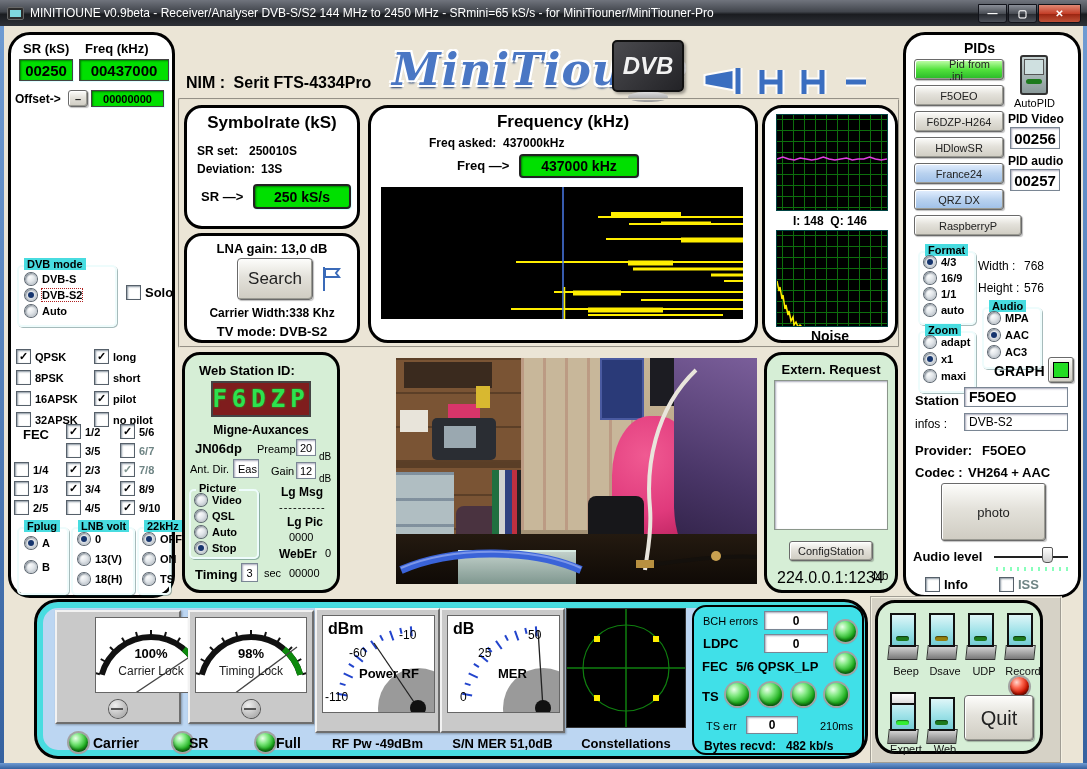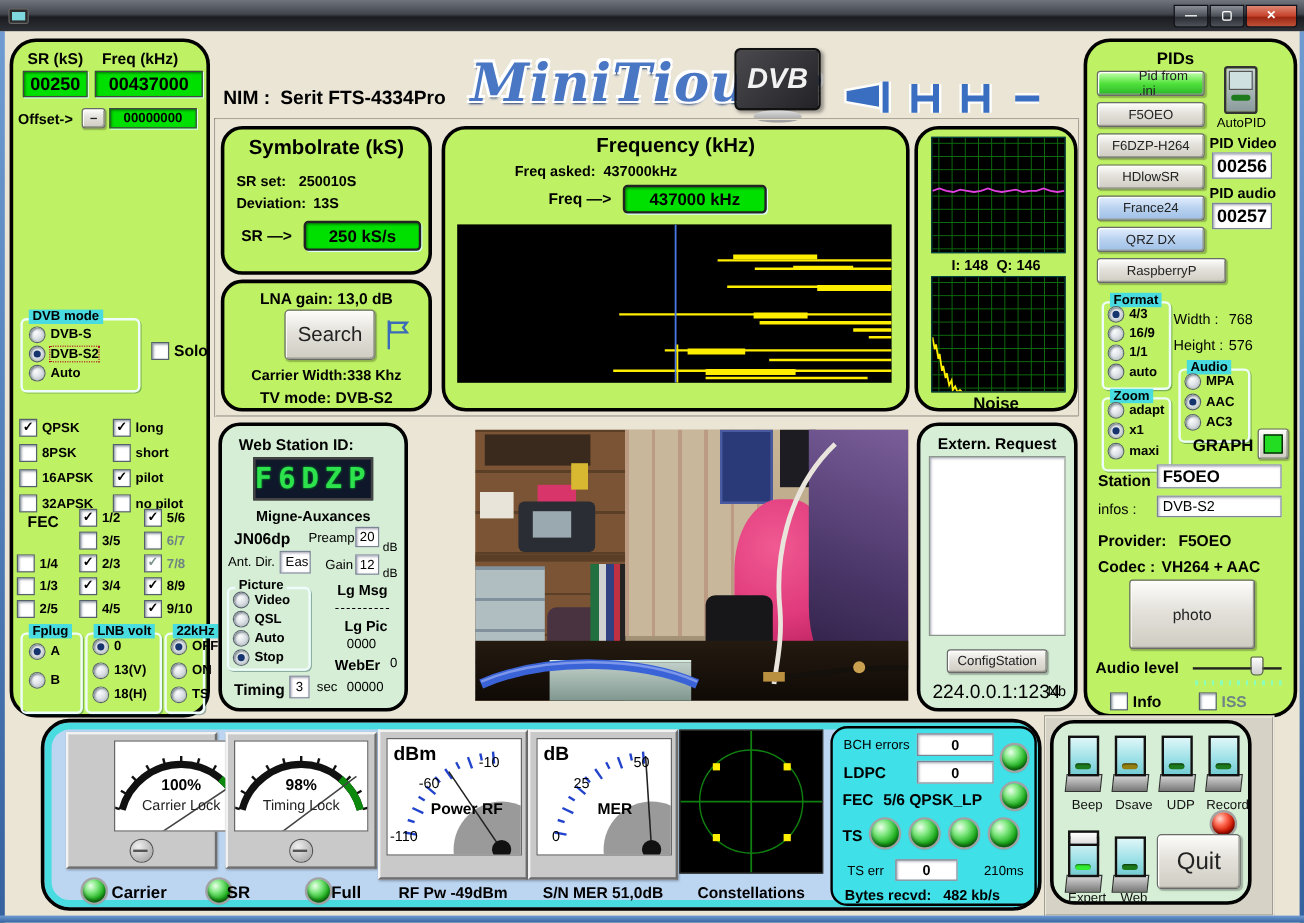--- a/index.html
+++ b/index.html
@@ -13,21 +13,21 @@
     display:flex;align-items:center;color:#fff;font-size:12px;z-index:50}
   #title-icon{width:17px;height:13px;margin:0 6px 0 7px;background:#2c2c2c;border:1px solid #666;border-radius:2px;position:relative}
   #title-icon::after{content:"";position:absolute;left:2px;top:2px;right:2px;bottom:2px;background:#7fd8de}
   .wbtns{margin-left:auto;margin-right:6px;display:flex;gap:1px}
   .wbtn{width:29px;height:19px;border:1px solid #11131a;border-radius:0 0 3px 3px;
     background:linear-gradient(#8b8f98,#4a4e55 50%,#2a2d33 55%,#4e525a);position:relative}
   .wbtn.close{width:43px;background:linear-gradient(#e08874,#c4402a 50%,#9c2612 55%,#c05238)}
   .wbtn .glyph{position:absolute;left:0;top:0;right:0;bottom:0;color:#fff;font-size:10px;line-height:18px;text-align:center;font-weight:bold}
   .frame-edge{position:absolute;background:linear-gradient(#6f9bd2,#35619f);z-index:40}
   
-  .cy{position:absolute;background:#bef264;border:3px solid #000;border-radius:22px}
+  .cy{position:absolute;background:#ffffff;border:3px solid #000;border-radius:22px}
   .gn{position:absolute;background:#d6eed6;border:3px solid #000;border-radius:18px}
   .glab{position:absolute;top:-9px;left:5px;padding:0 3px;font-size:11px;font-weight:bold;background:#48dce0;white-space:nowrap}
   .on-green .glab,.on-green.grp>.glab{background:#d6eed6}
   .grp{position:absolute;border:2px solid #eefcfc;border-radius:5px;box-shadow:1px 1px 0 rgba(0,60,60,.35)}
   
   .gfield{position:absolute;background:#00e000;border:1px solid #444;box-shadow:inset 1px 1px 2px rgba(0,0,0,.45),1px 1px 0 #dff;
     font-weight:bold;text-align:center;color:#000;display:flex;align-items:center;justify-content:center}
   .wfield{position:absolute;background:#fff;border:1px solid #7a8694;box-shadow:inset 1px 1px 2px #aab;display:flex;align-items:center;padding-left:4px}
   .wfield.ctr{justify-content:center;padding-left:0}
   
@@ -80,20 +80,21 @@
     display:flex;align-items:center;justify-content:center;box-shadow:2px 2px 3px rgba(0,0,0,.35)}
   .dvb-mon span{font-style:italic;font-weight:bold;font-size:24px;color:#f2f2f2;font-family:"Liberation Sans",sans-serif}
   .center-frame{position:absolute;border:2px groove #e8e2d2;border-radius:2px}
   .vshape{position:absolute}
 </style>
 </head>
 <body>
 
 <div id="titlebar">
   <div id="title-icon"></div>
+  <span>MINITIOUNE v0.9beta - Receiver/Analyser DVB-S/S2 144 MHz to 2450 MHz - SRmini=65 kS/s - for MiniTiouner/MiniTiouner-Pro</span>
   <div class="wbtns">
     <div class="wbtn">
         <div class="glyph">—</div>
       </div>
     <div class="wbtn">
         <div class="glyph">▢</div>
       </div>
     <div class="wbtn close">
         <div class="glyph">✕</div>
       </div>
@@ -358,21 +359,21 @@
   <div class="gridbox" style="left:11px;top:122px;width:112px;height:97px">
     <svg id="iq2" width="110" height="95" viewBox="0 0 110 95">
         <polyline points="0,50 2,60 3,56 5,68 6,64 8,78 9,74 11,84 12,80 14,90 16,86 17,94 19,91 21,96 23,94 25,96 112,96" fill="none" stroke="#ffee00" stroke-width="1.5"></polyline>
       </svg>
   </div>
   <div class="abs b" style="left:0;top:220px;width:100%;text-align:center;font-size:14px">Noise</div>
 </div>
 
 <div class="gn on-green" style="left:182px;top:352px;width:158px;height:241px">
   <div class="abs b" style="left:14px;top:8px;font-size:13px">Web Station ID:</div>
-  <div class="abs" style="left:26px;top:26px;width:100px;height:36px;background:#0f172a;border:2px solid #444;display:flex;align-items:center;justify-content:center">
+  <div class="abs" style="left:26px;top:26px;width:100px;height:36px;background:#7f1d1d;border:2px solid #444;display:flex;align-items:center;justify-content:center">
     <span class="seg" style="font-size:24px">F6DZP</span>
   </div>
   <div class="abs b" style="left:0;top:68px;width:100%;text-align:center;font-size:12px">Migne-Auxances</div>
   <div class="abs b" style="left:10px;top:86px;font-size:13px">JN06dp</div>
   <div class="abs" style="left:72px;top:88px;font-size:11px">Preamp</div>
   <div class="wfield ctr" style="left:111px;top:84px;width:20px;height:17px;font-size:11px">20</div>
   <div class="abs" style="left:134px;top:96px;font-size:10px">dB</div>
   <div class="abs" style="left:5px;top:108px;font-size:11px">Ant. Dir.</div>
   <div class="wfield" style="left:48px;top:104px;width:26px;height:19px;font-size:11px">Eas</div>
   <div class="abs" style="left:86px;top:110px;font-size:11px">Gain</div>

